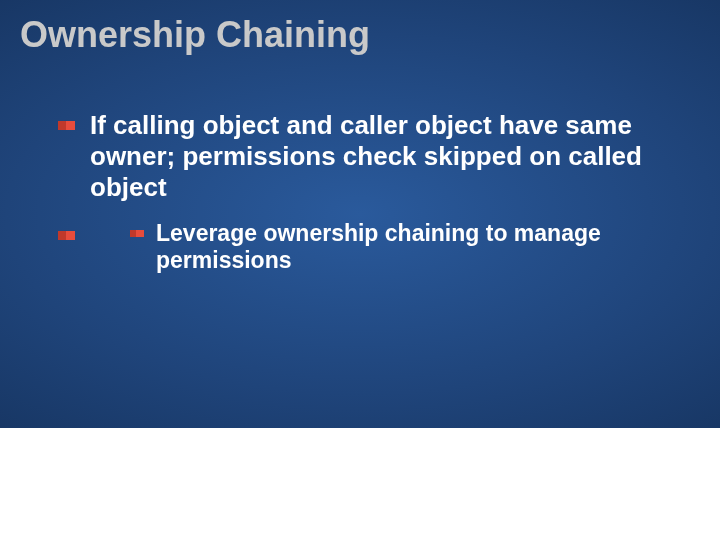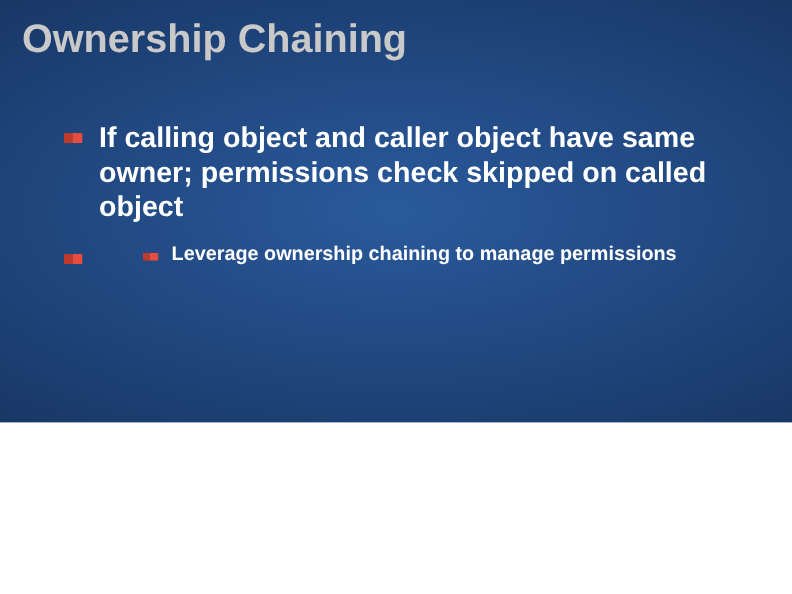--- a/index.html
+++ b/index.html
@@ -5,21 +5,21 @@
   html, body {
     margin: 0;
     padding: 0;
     width: 720px;
     height: 540px;
     overflow: hidden;
     font-family: Arial, Helvetica, sans-serif;
   }
   .slide {
     width: 720px;
-    height: 384px;
+    height: 428px;
     background: radial-gradient(ellipse 140% 120% at 50% 50%,
                 #2a5a9c 0%,
                 #1f447a 35%,
                 #163460 60%,
                 #0f2548 80%,
                 #0a1b38 100%);
     position: relative;
     box-sizing: border-box;
   }
   .title {
@@ -49,21 +49,21 @@
     position: absolute;
     left: 0;
     top: 11px;
     width: 17px;
     height: 9px;
   }
   .li2 {
     position: relative;
     margin-left: 40px;
     padding-left: 26px;
-    font-size: 18px;
+    font-size: 23px;
     line-height: 1.2;
     margin-top: 16px;
   }
   .li2 .bullet2 {
     position: absolute;
     left: 0;
     top: 10px;
     width: 14px;
     height: 7px;
   }

